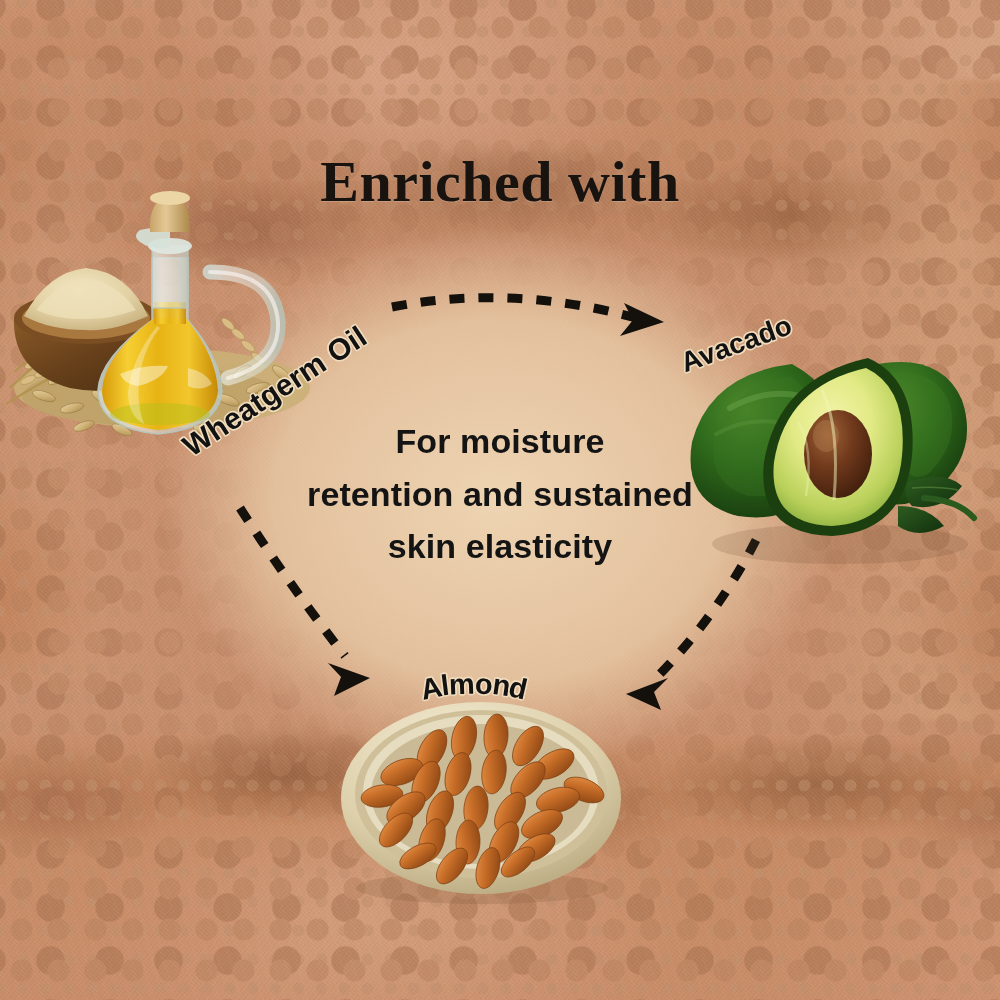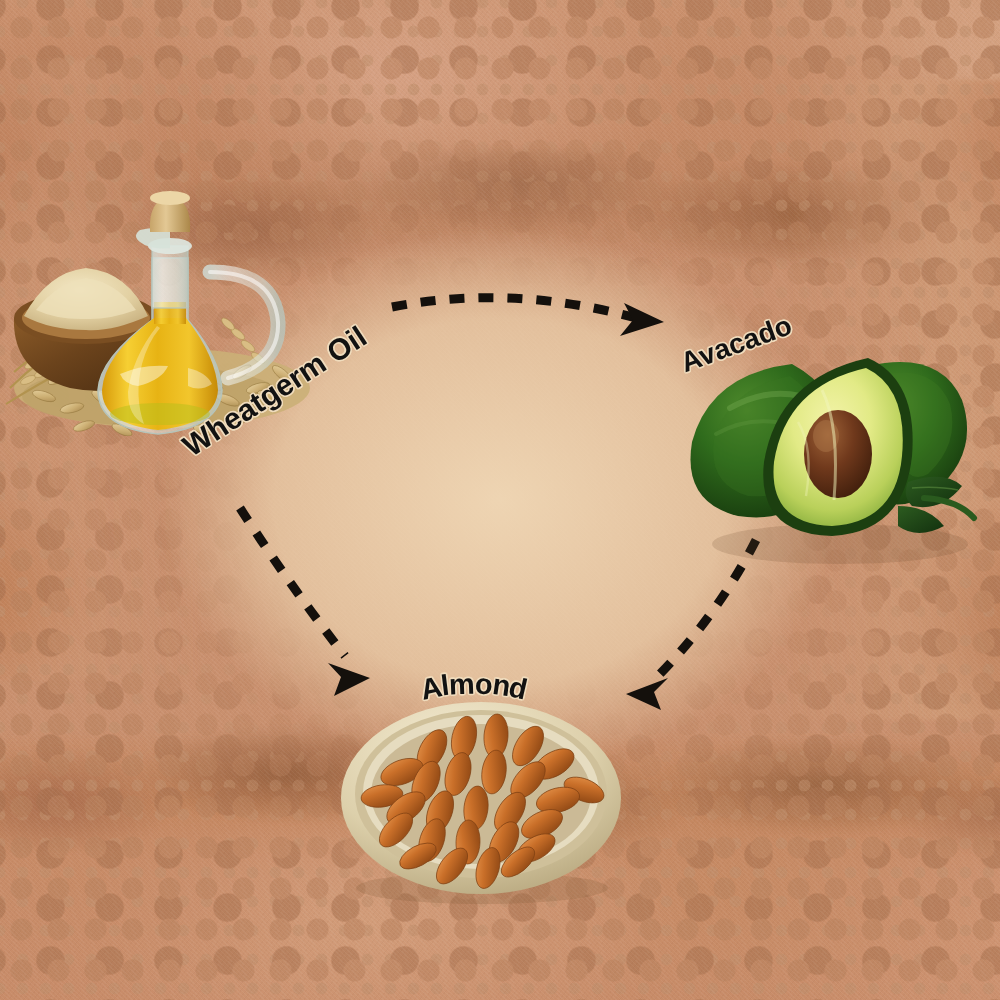--- a/index.html
+++ b/index.html
@@ -193,21 +193,27 @@
     <div class="powder-top-edge"></div>
     <div class="powder-left"></div>
     <div class="powder-right"></div>
     <div class="powder-bottom"></div>
     <div class="powder-bottom-edge"></div>
     <div class="speckles"></div>
     <div class="grain"></div>
   </div>
   <div class="center-wash"></div>
 
-
+  <div class="title">Enriched with</div>
+
+  <div class="center-copy">
+    <div>For moisture</div>
+    <div>retention and sustained</div>
+    <div>skin elasticity</div>
+  </div>
 
   <svg class="arrows" viewBox="0 0 1000 1000" width="1000" height="1000">
 
     <g>
       <path d="M 392,307 Q 512,284 636,318" fill="none" stroke="#14100c" stroke-width="9" stroke-linecap="butt" stroke-dasharray="15 14"></path>
       <path d="M 664,322 L 624,303 L 633,320 L 620,336 Z" fill="#14100c"></path>
     </g>
 
     <g>
       <path d="M 240,508 Q 288,583 345,656" fill="none" stroke="#14100c" stroke-width="9" stroke-linecap="butt" stroke-dasharray="15 15"></path>

